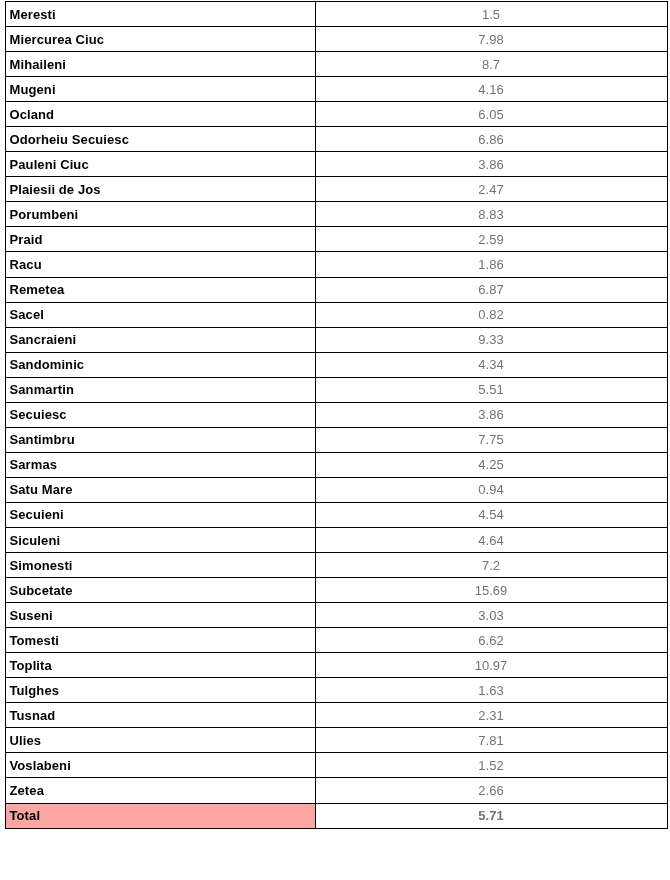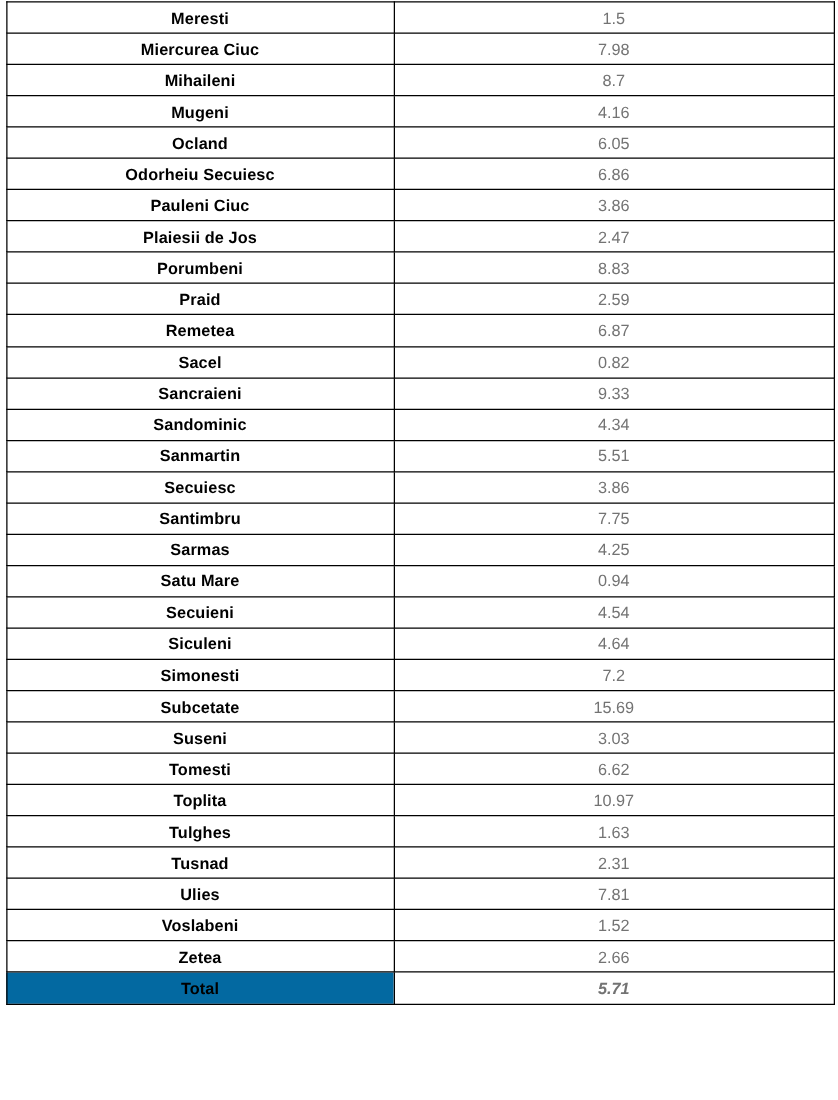--- a/index.html
+++ b/index.html
@@ -34,38 +34,36 @@
   table.data-table td {
     border: 1px solid #000000;
     height: 25.05px;
     padding: 0 4px;
     box-sizing: border-box;
     font-size: 13px;
     line-height: 1;
     vertical-align: middle;
   }
   td.name-cell {
-    text-align: center;
     font-weight: bold;
     color: #000000;
     letter-spacing: 0.1px;
   }
   td.value-cell {
     text-align: center;
     font-weight: normal;
     color: #737373;
   }
   tr.total-row td.name-cell {
     background: #FF8C00;
     font-weight: bold;
   }
   tr.total-row td.value-cell {
     background: #ffffff;
     font-weight: bold;
-    font-style: italic;
   }
 </style>
 </head>
 <body>
 
 <div class="sheet">
   <table class="data-table">
     <colgroup>
       <col class="name-col">
       <col class="value-col">
@@ -106,20 +104,24 @@
       </tr>
       <tr>
         <td class="name-cell">Porumbeni</td>
         <td class="value-cell">8.83</td>
       </tr>
       <tr>
         <td class="name-cell">Praid</td>
         <td class="value-cell">2.59</td>
       </tr>
       <tr>
+        <td class="name-cell">Racu</td>
+        <td class="value-cell">1.86</td>
+      </tr>
+      <tr>
         <td class="name-cell">Remetea</td>
         <td class="value-cell">6.87</td>
       </tr>
       <tr>
         <td class="name-cell">Sacel</td>
         <td class="value-cell">0.82</td>
       </tr>
       <tr>
         <td class="name-cell">Sancraieni</td>
         <td class="value-cell">9.33</td>
@@ -191,19 +193,19 @@
       <tr>
         <td class="name-cell">Voslabeni</td>
         <td class="value-cell">1.52</td>
       </tr>
       <tr>
         <td class="name-cell">Zetea</td>
         <td class="value-cell">2.66</td>
       </tr>
 
       <tr class="total-row">
-        <td class="name-cell" style="background: #0369a1;">Total</td>
+        <td class="name-cell" style="background: #fca5a5;">Total</td>
         <td class="value-cell">5.71</td>
       </tr>
 
     </tbody>
   </table>
 </div>
 
 </body></html>

